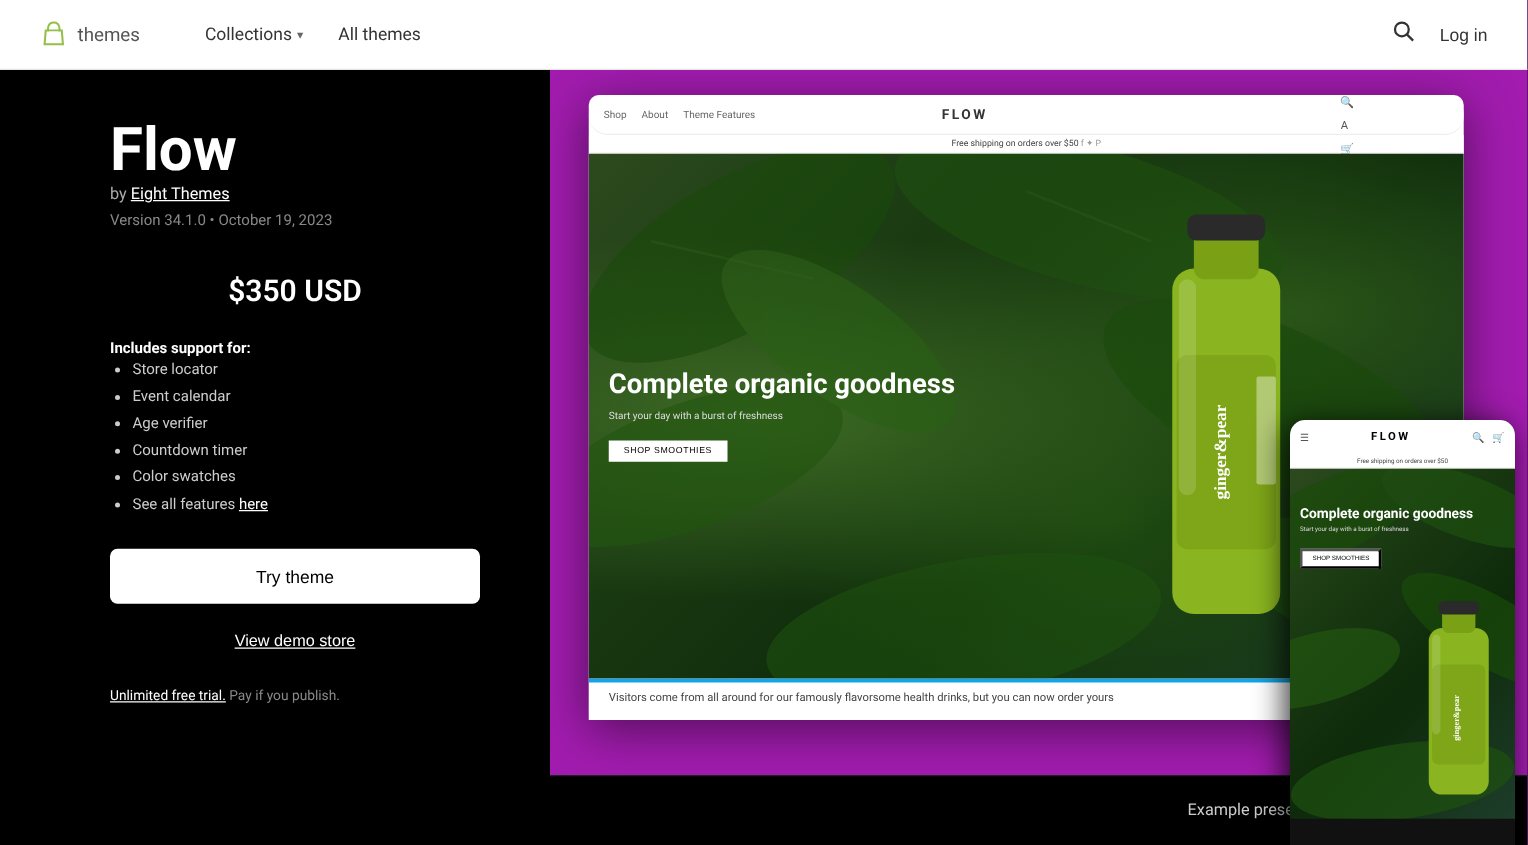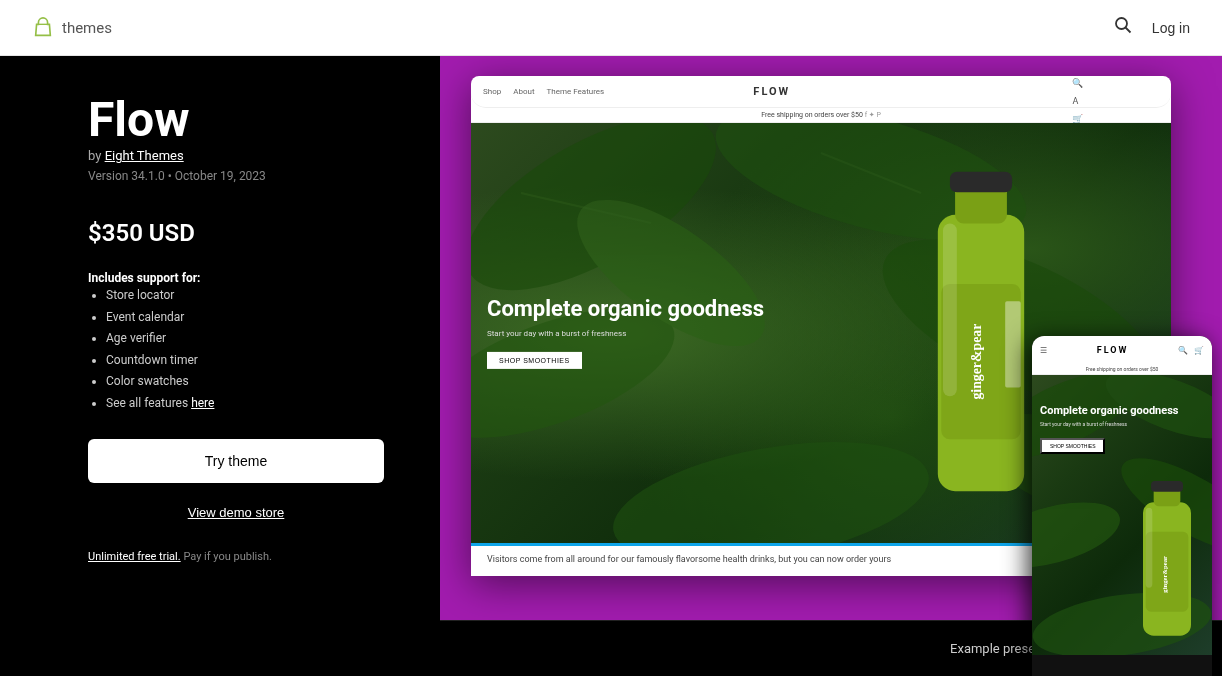--- a/index.html
+++ b/index.html
@@ -122,20 +122,21 @@
     .theme-version {
       font-size: 12px;
       color: #888;
       margin-bottom: 36px;
     }
     .theme-price {
       font-size: 24px;
       font-weight: 600;
       color: #fff;
       margin-bottom: 24px;
+      text-align: center;
     }
     .theme-desc {
       font-size: 13px;
       color: #ccc;
       line-height: 1.5;
       margin-bottom: 20px;
     }
     .features-label {
       font-size: 12px;
       font-weight: 700;
@@ -472,20 +473,29 @@
 <body>
 
 <nav class="navbar">
   <a class="navbar-brand" href="#">
     <svg class="shopify-bag-icon" viewBox="0 0 24 24" fill="none">
       <path d="M7 8V6a5 5 0 0 1 10 0v2h2l1 12H4L5 8h2z" stroke="#95bf47" stroke-width="1.8" fill="none"></path>
       <path d="M7 8h10" stroke="#95bf47" stroke-width="1.5"></path>
     </svg>
     <span class="brand-text">themes</span>
   </a>
+  <div class="nav-links">
+    <a class="nav-link" href="#">
+      <span>Collections</span>
+      <span class="chevron-icon">▾</span>
+    </a>
+    <a class="nav-link" href="#">
+      <span>All themes</span>
+    </a>
+  </div>
   <div class="navbar-right">
     <button class="search-icon-btn">
       <svg width="18" height="18" viewBox="0 0 18 18" fill="none">
         <circle cx="7.5" cy="7.5" r="5.5" stroke="#333" stroke-width="1.8"></circle>
         <line x1="11.5" y1="11.5" x2="16.5" y2="16.5" stroke="#333" stroke-width="1.8"></line>
       </svg>
     </button>
     <button class="login-btn">Log in</button>
   </div>
 </nav>

